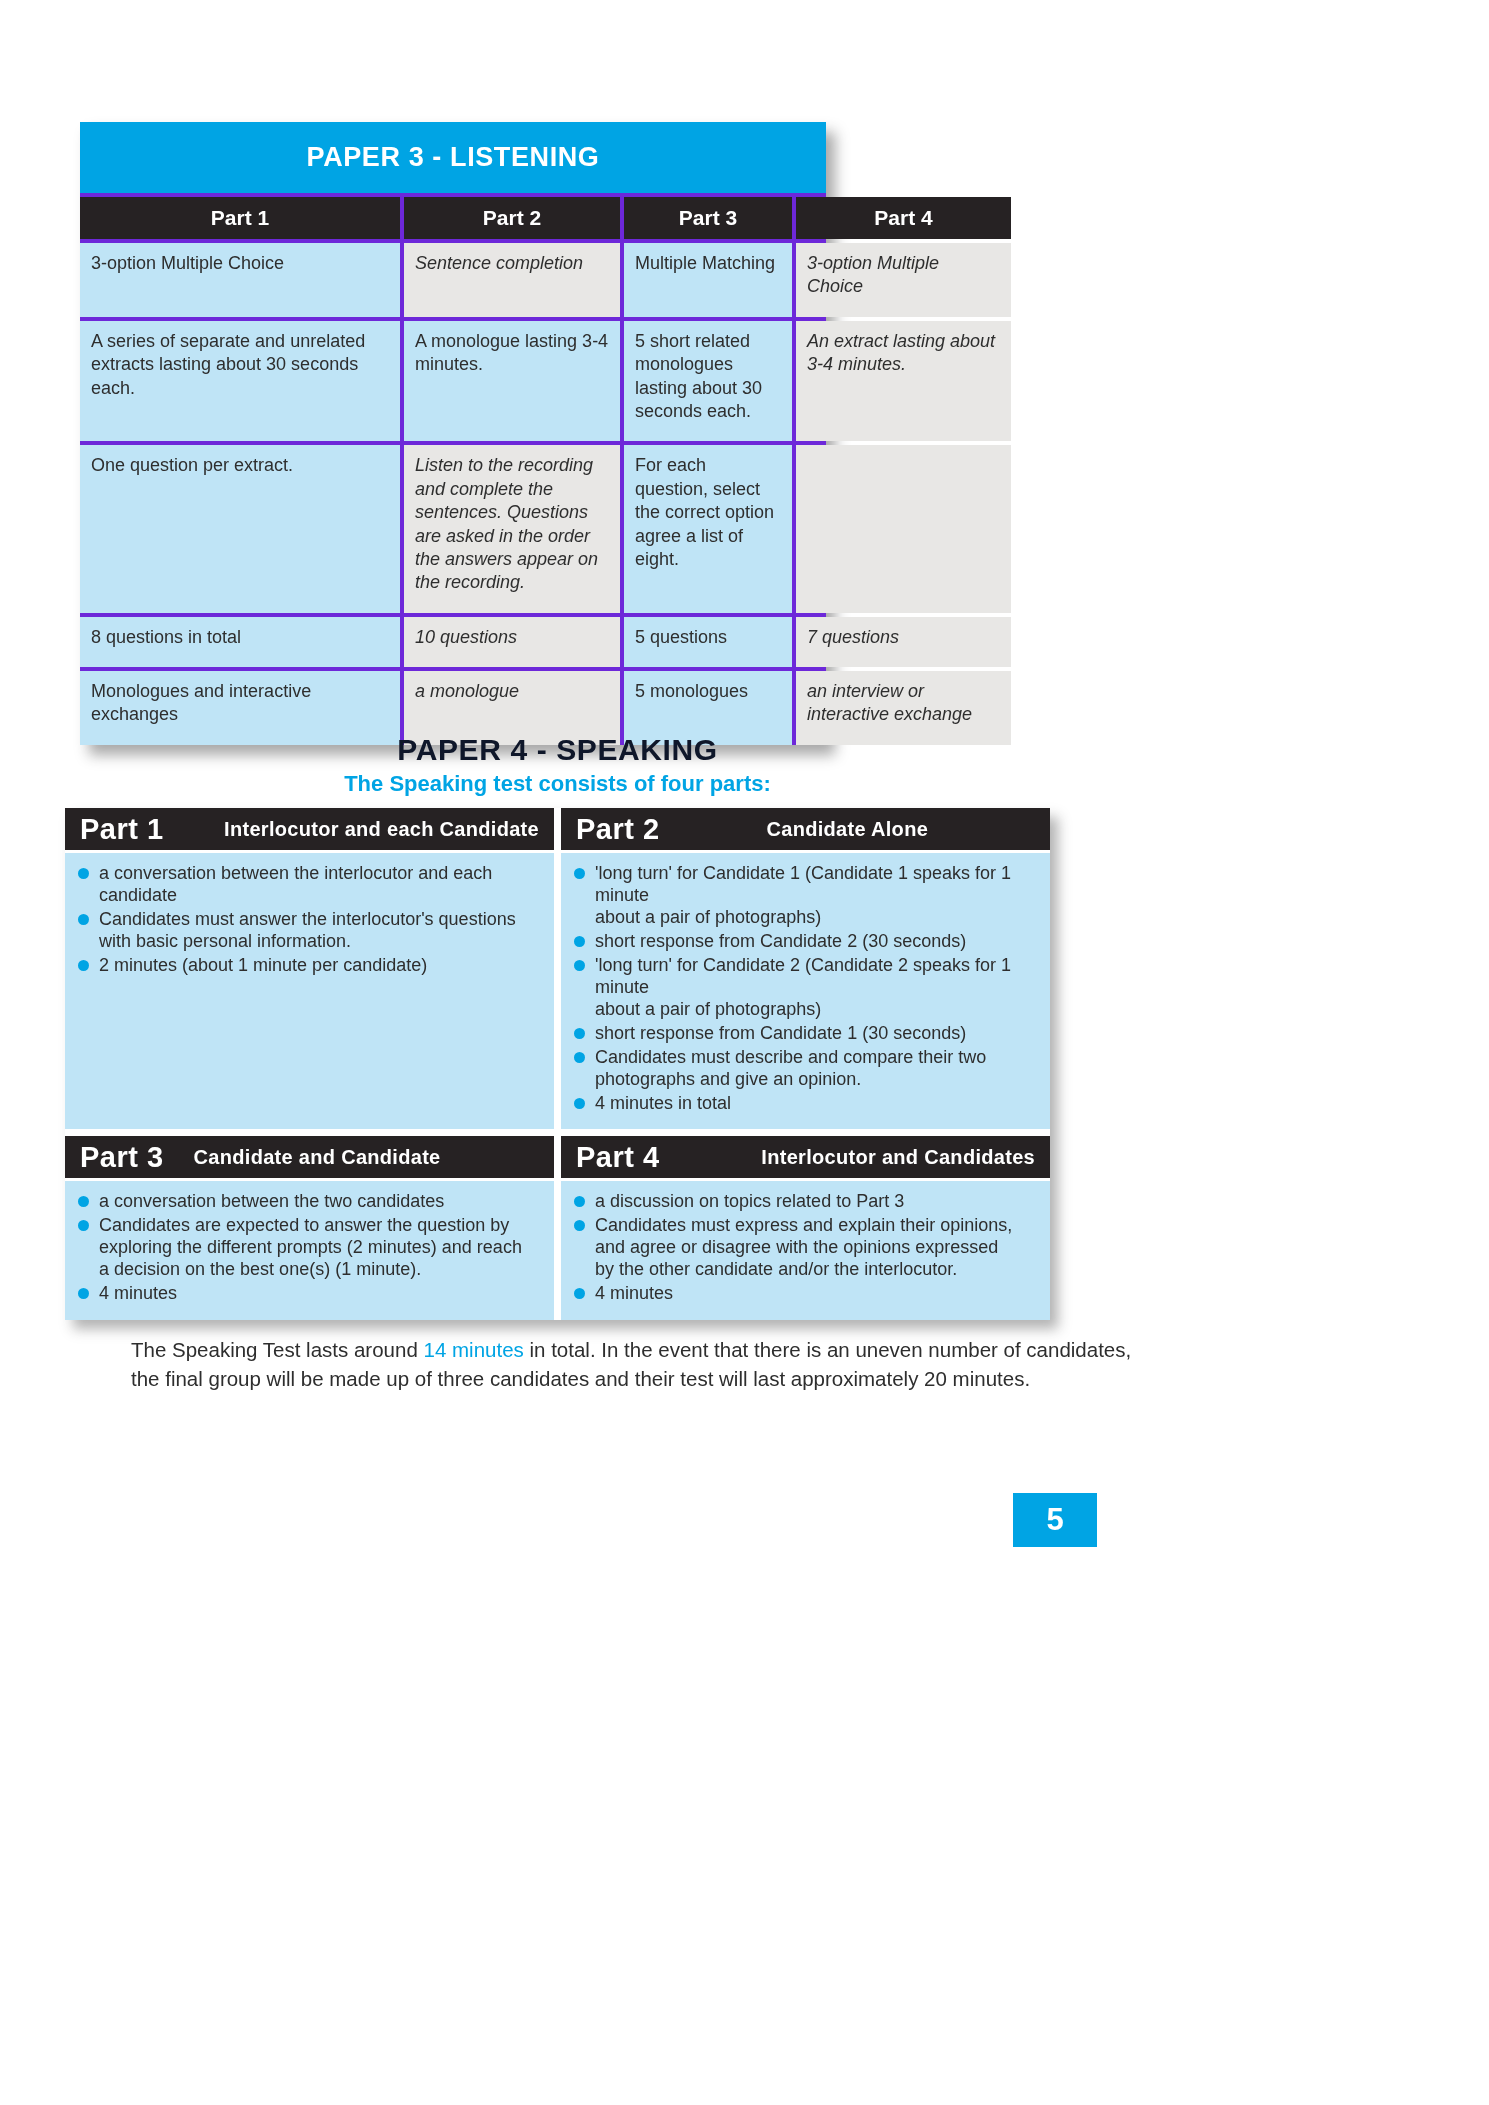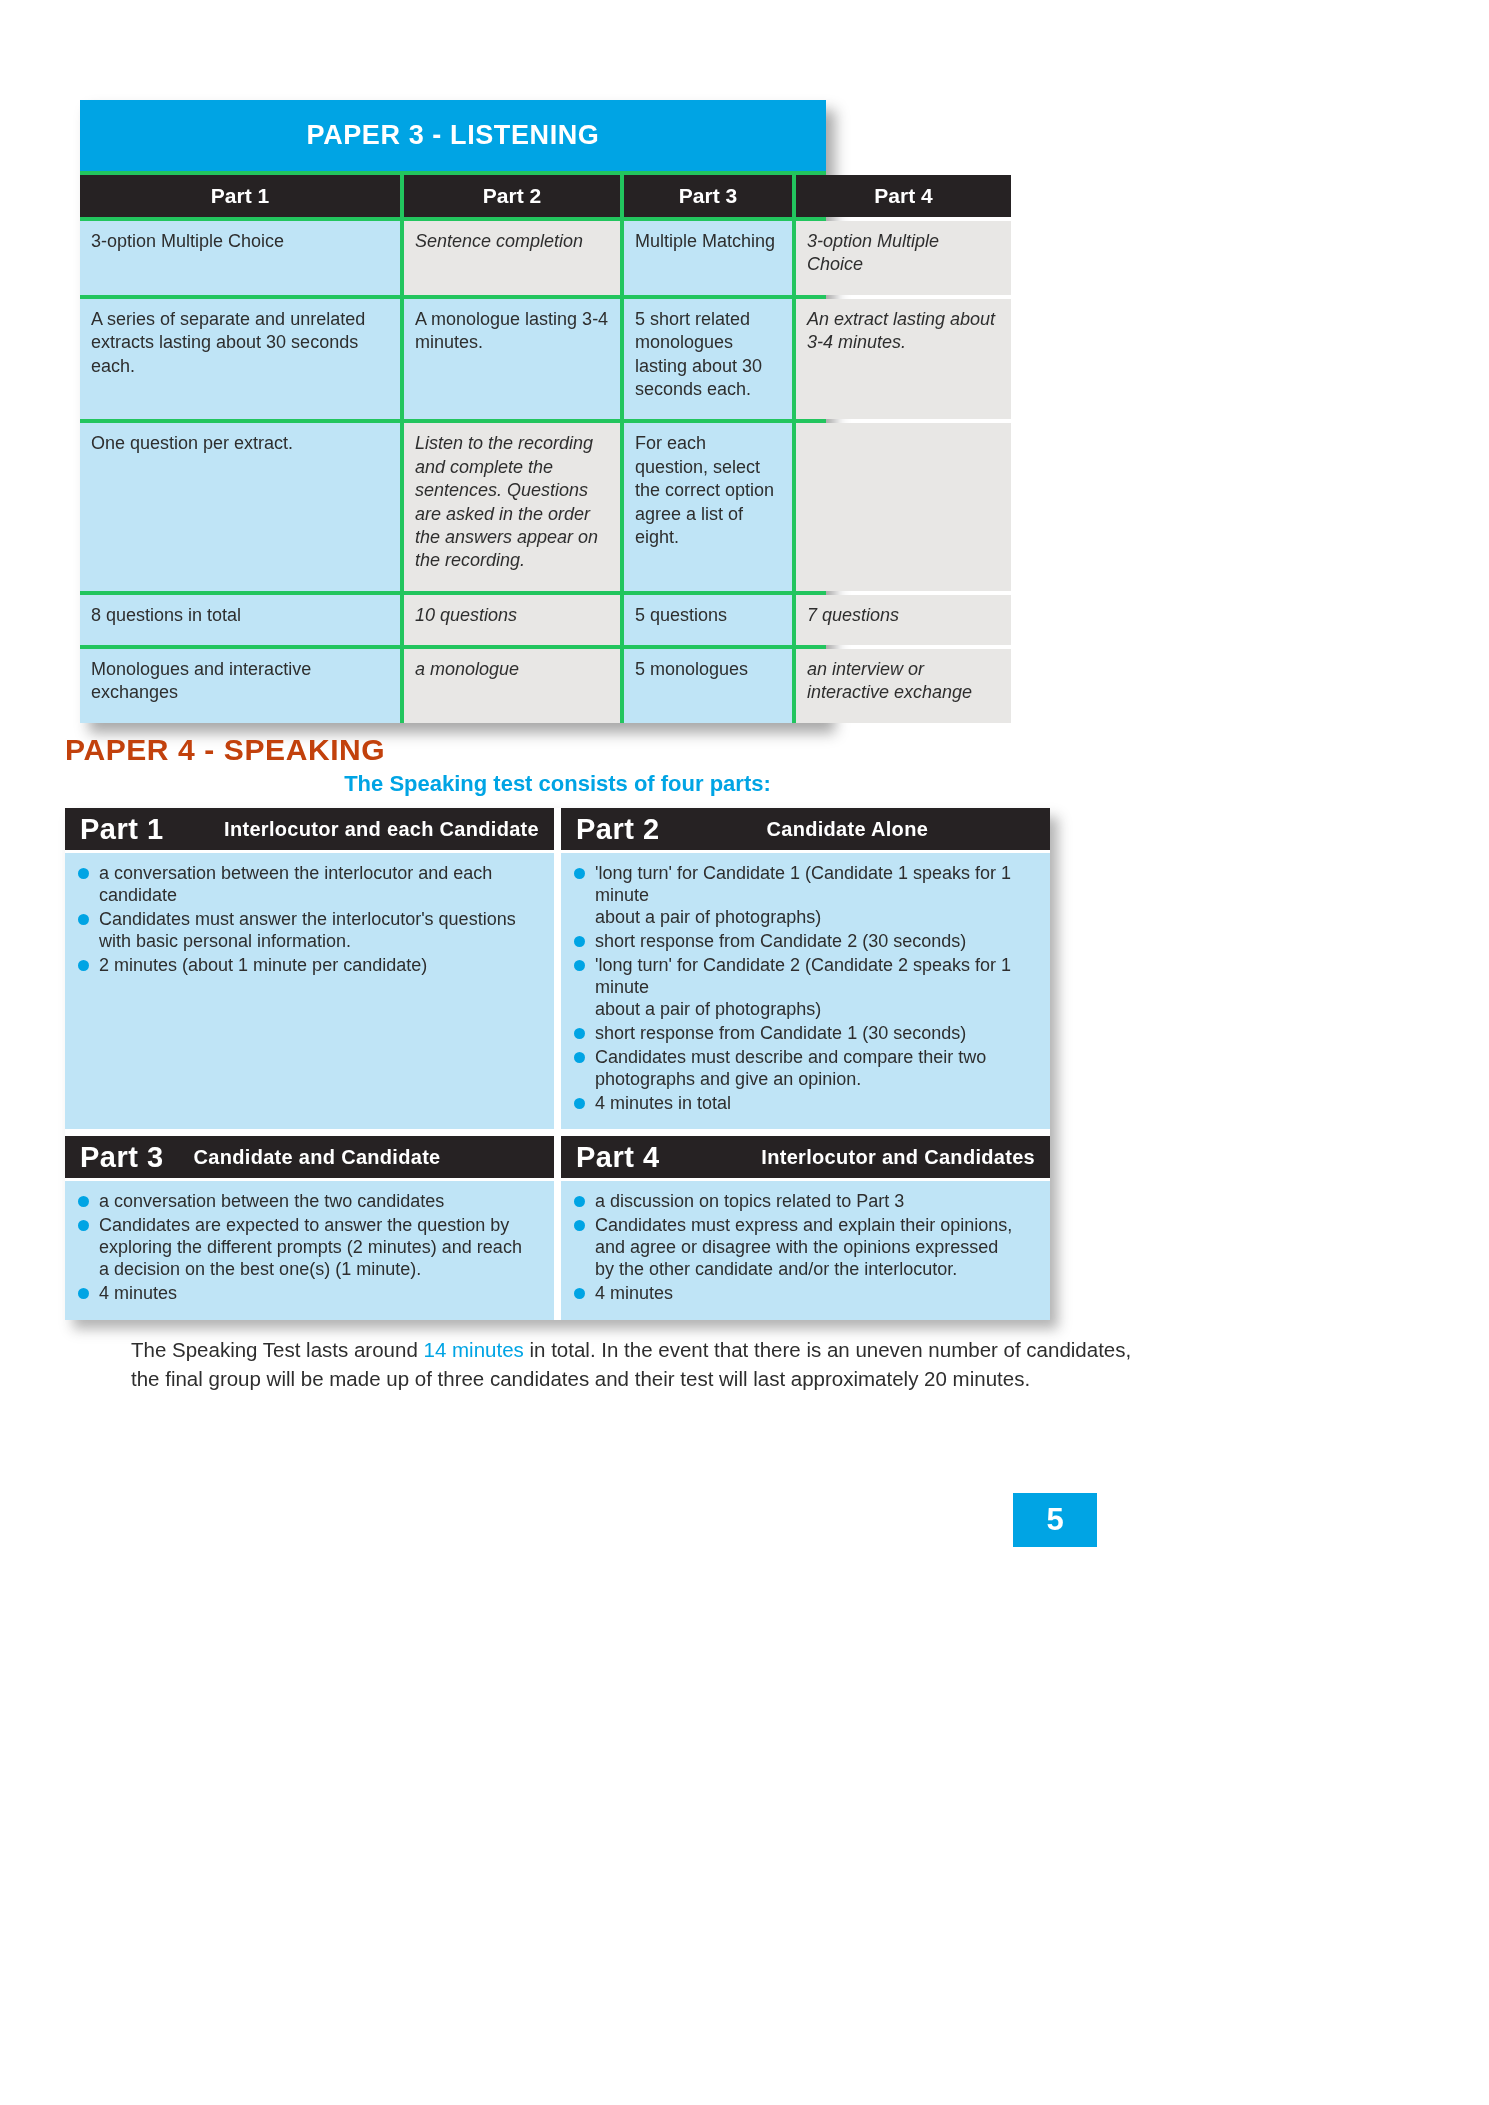--- a/index.html
+++ b/index.html
@@ -5,40 +5,40 @@
 <style>
   * { margin:0; padding:0; box-sizing:border-box; }
   html, body { background:#ffffff; }
   .page {
     position:relative; width:1489px; height:2105px; background:#ffffff;
     font-family:"Liberation Sans", sans-serif; color:#2e2e2e; overflow:hidden;
   }
 
   
   .listening {
-    position:absolute; left:80px; top:100px; width:746px;
-    background:#22c55e; box-shadow:9px 10px 13px rgba(40,40,40,0.40);
+    position:absolute; left:80px; top:122px; width:746px;
+    background:#6d28d9; box-shadow:9px 10px 13px rgba(40,40,40,0.40);
   }
   .banner {
     background:#00a4e4; color:#ffffff; font-weight:bold; font-size:27px;
     letter-spacing:0.6px; text-align:center; padding:20px 0; margin-bottom:4px;
   }
   .lgrid { display:grid; grid-template-columns:320px 216px 168px 215px; gap:4px; }
   .col-head {
     background:#262223; color:#ffffff; font-weight:bold; font-size:21px;
     text-align:center; padding:9px 0;
   }
   .cell { font-size:18px; line-height:1.3; padding:9px 11px 18px; }
   .bg-b { background:#bfe4f6; }
   .bg-g { background:#e8e7e5;font-style:italic; }
 
   
   .sp-title {
-    position:absolute; left:65px; top:733px; width:985px; 
-    font-size:30px; font-weight:bold; color:#c2410c; letter-spacing:0.6px;
+    position:absolute; left:65px; top:733px; width:985px; text-align:center;
+    font-size:30px; font-weight:bold; color:#0f172a; letter-spacing:0.6px;
   }
   .sp-sub {
     position:absolute; left:65px; top:771px; width:985px; text-align:center;
     font-size:22px; font-weight:bold; color:#00a4e4;
   }
   .sp-grid {
     position:absolute; left:65px; top:808px; width:985px;
     display:grid; grid-template-columns:1fr 1fr; gap:7px;
     box-shadow:8px 9px 12px rgba(40,40,40,0.35);
   }

